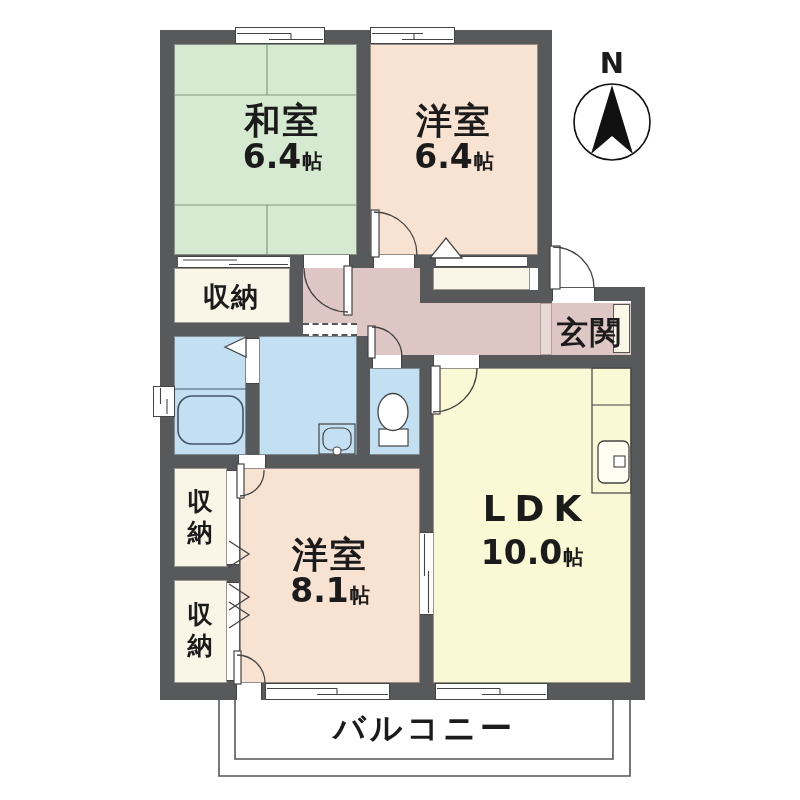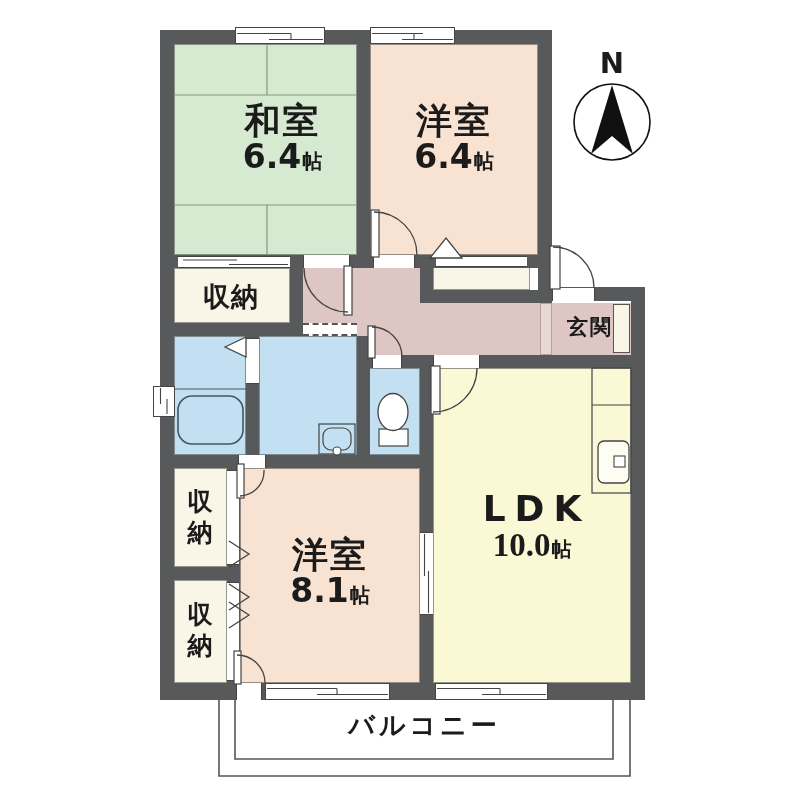--- a/index.html
+++ b/index.html
@@ -18,24 +18,24 @@
   .open.h{border-left:1px solid #444;border-right:1px solid #444;}
   .open.v{border-top:1px solid #444;border-bottom:1px solid #444;}
   .open.win{border:1px solid #444;}
   svg.overlay{position:absolute;left:0;top:0;z-index:4;pointer-events:none;}
   .lbl{position:absolute;display:flex;flex-direction:column;align-items:center;z-index:5;line-height:1.05;}
   .rname{font-size:36px;letter-spacing:2px;}
   .rsize{display:flex;align-items:baseline;}
   .rsize .num{font-size:33px;}
   .rsize .unit{font-size:20px;margin-left:1px;}
   .small{font-size:27px;letter-spacing:1px;}
-  .genkan-t{font-size:21px;letter-spacing:2px;justify-content:center;}
+  .genkan-t{font-size:31px;letter-spacing:2px;justify-content:center;}
   .ldk-t{font-size:36px;letter-spacing:9px;text-indent:9px;}
   .vert{width:30px;word-break:break-all;font-size:25px;text-align:center;line-height:1.25;}
-  .balc-t{font-size:26px;letter-spacing:4px;}
+  .balc-t{font-size:32px;letter-spacing:4px;}
   .north-t{font-size:29px;}
 </style>
 </head>
 <body>
 
 <div id="plan">
 
   <div class="room tatami" style="left:174px;top:44px;width:183px;height:211px;"></div>
   <div class="room peach" style="left:370px;top:44px;width:168px;height:211px;"></div>
   <div class="room cream" style="left:433px;top:256px;width:97px;height:34px;"></div>
@@ -199,21 +199,21 @@
   <div class="lbl small" style="left:176px;top:283px;width:110px;">
     <div>収納</div>
   </div>
 
   <div class="lbl genkan-t" style="left:548px;top:316px;width:84px;">
     <div>玄関</div>
   </div>
 
   <div class="lbl" style="left:433px;top:490px;width:198px;text-align:center;">
     <div class="ldk-t">LDK</div>
-    <div class="rsize" style="font-family:Liberation Serif, serif;">
+    <div class="rsize" style="margin-top:8px;">
       <span class="num">10.0</span>
         <span class="unit">帖</span>
     </div>
   </div>
 
   <div class="lbl" style="left:240px;top:536px;width:180px;">
     <div class="rname">洋室</div>
     <div class="rsize">
       <span class="num">8.1</span>
         <span class="unit">帖</span>

